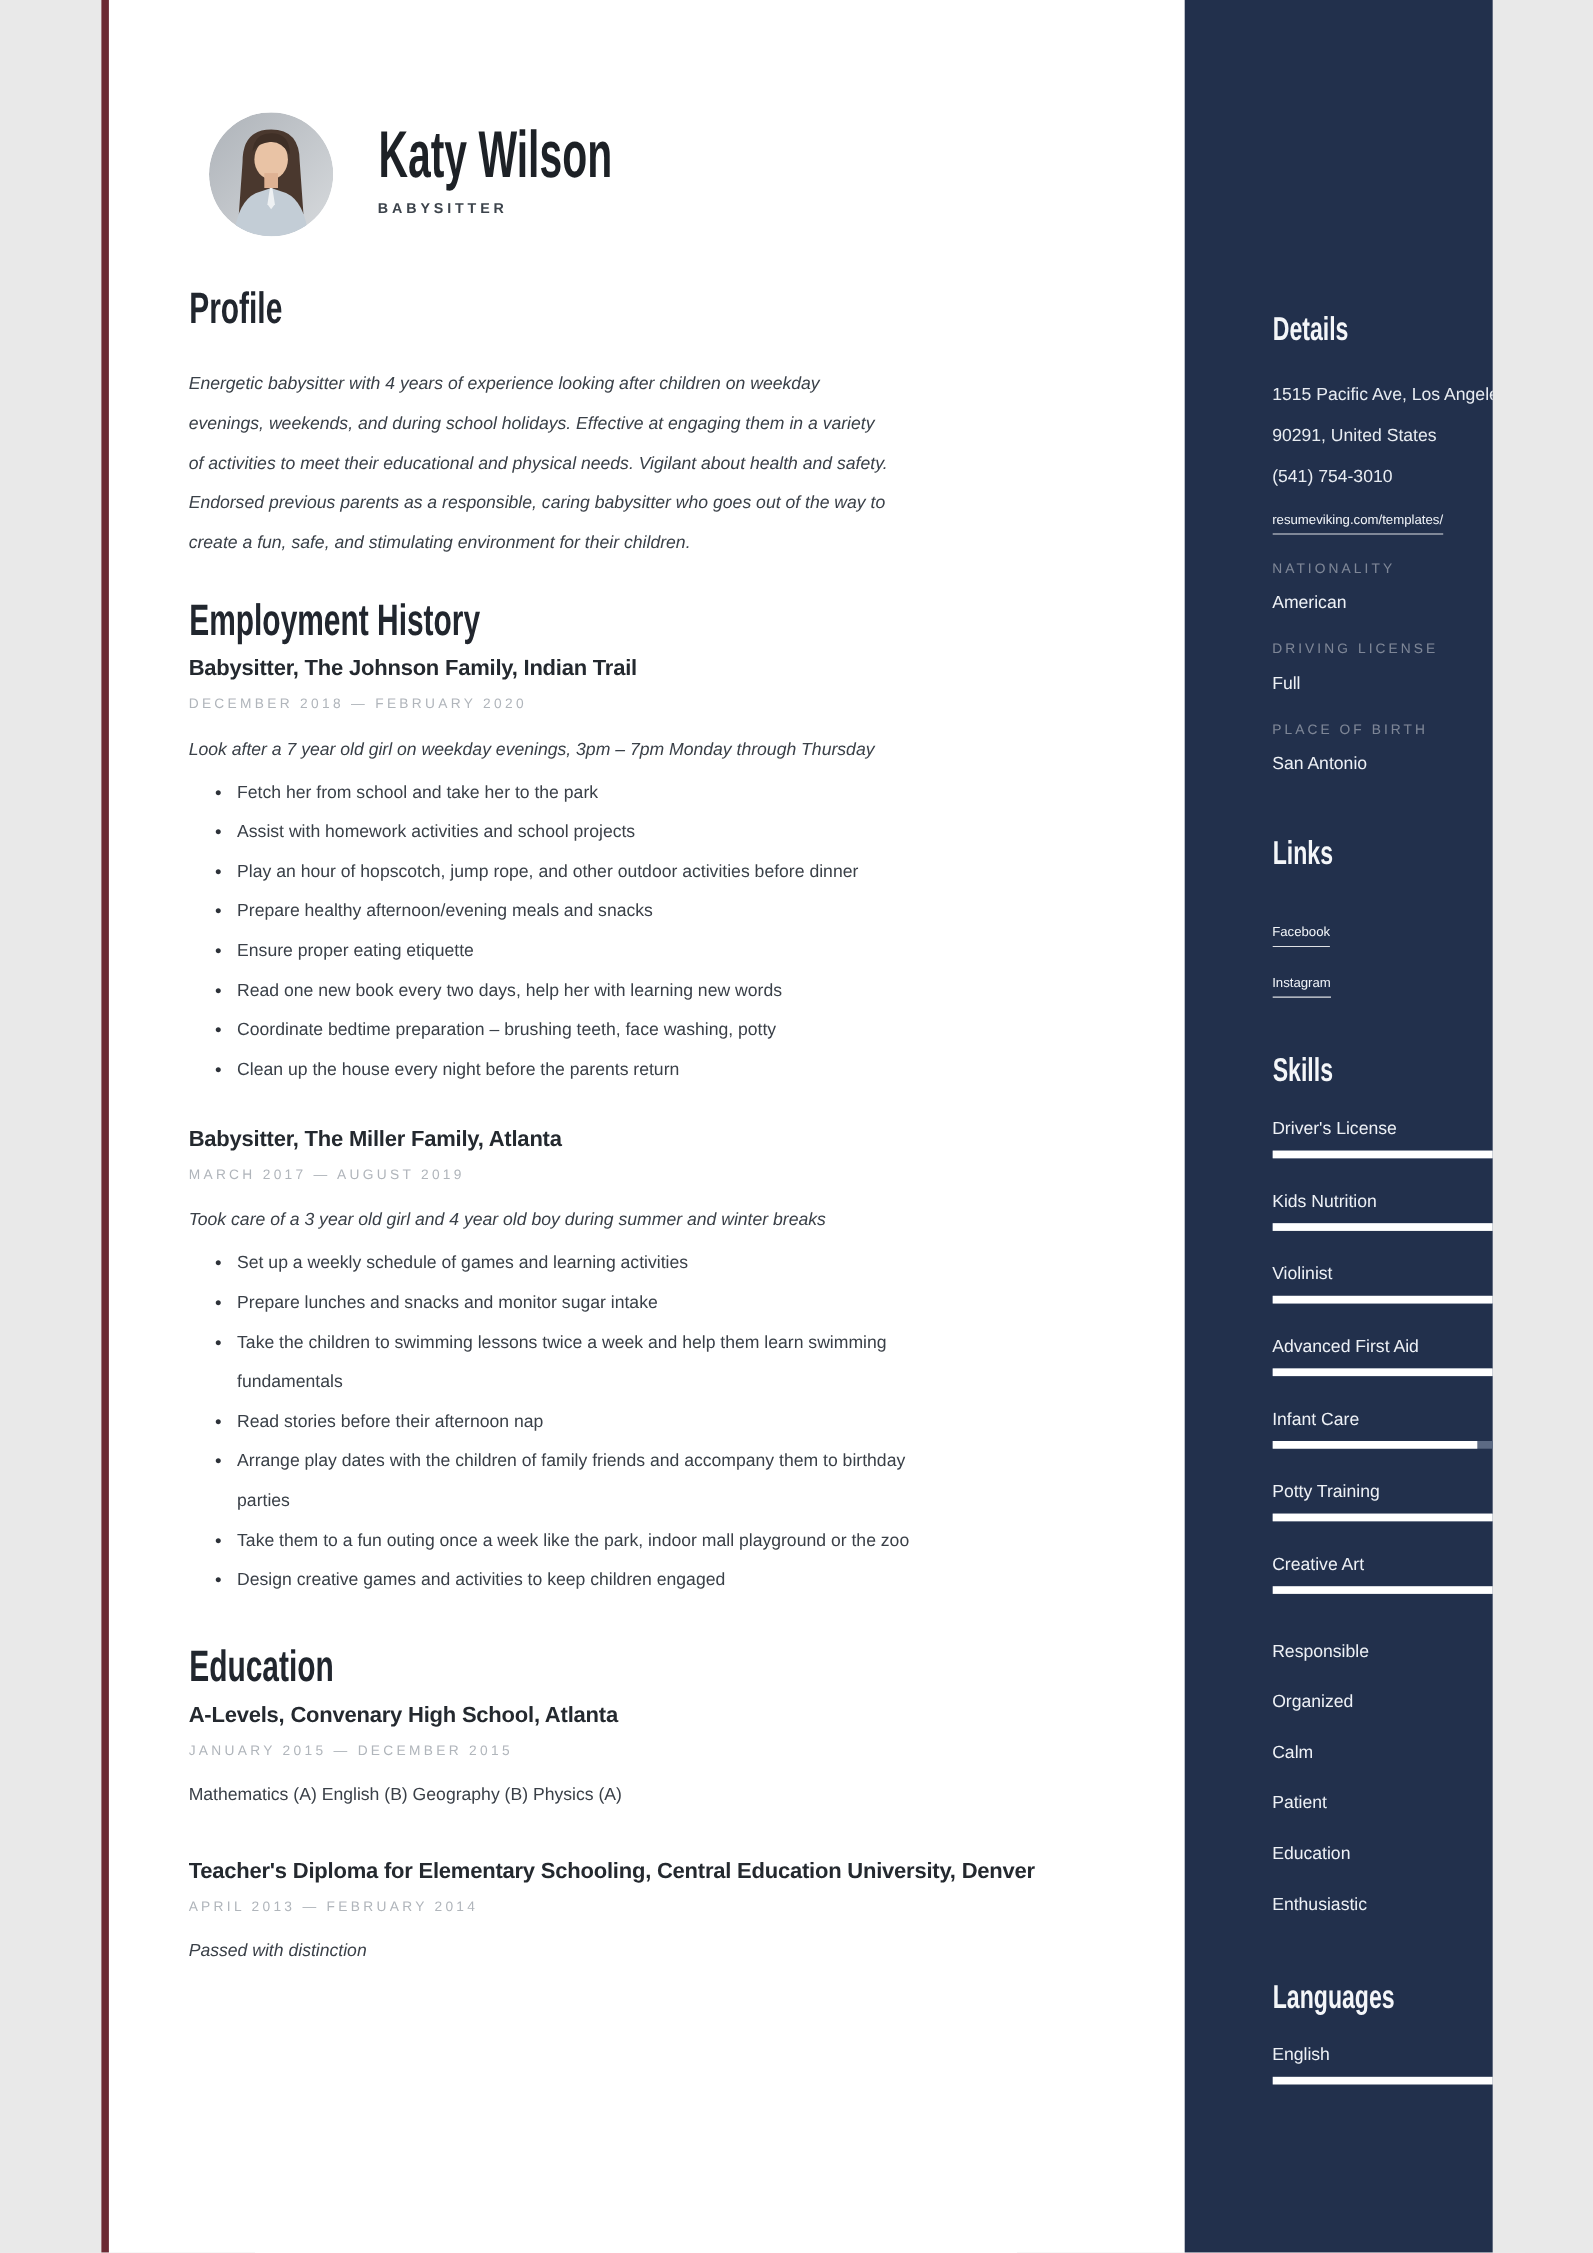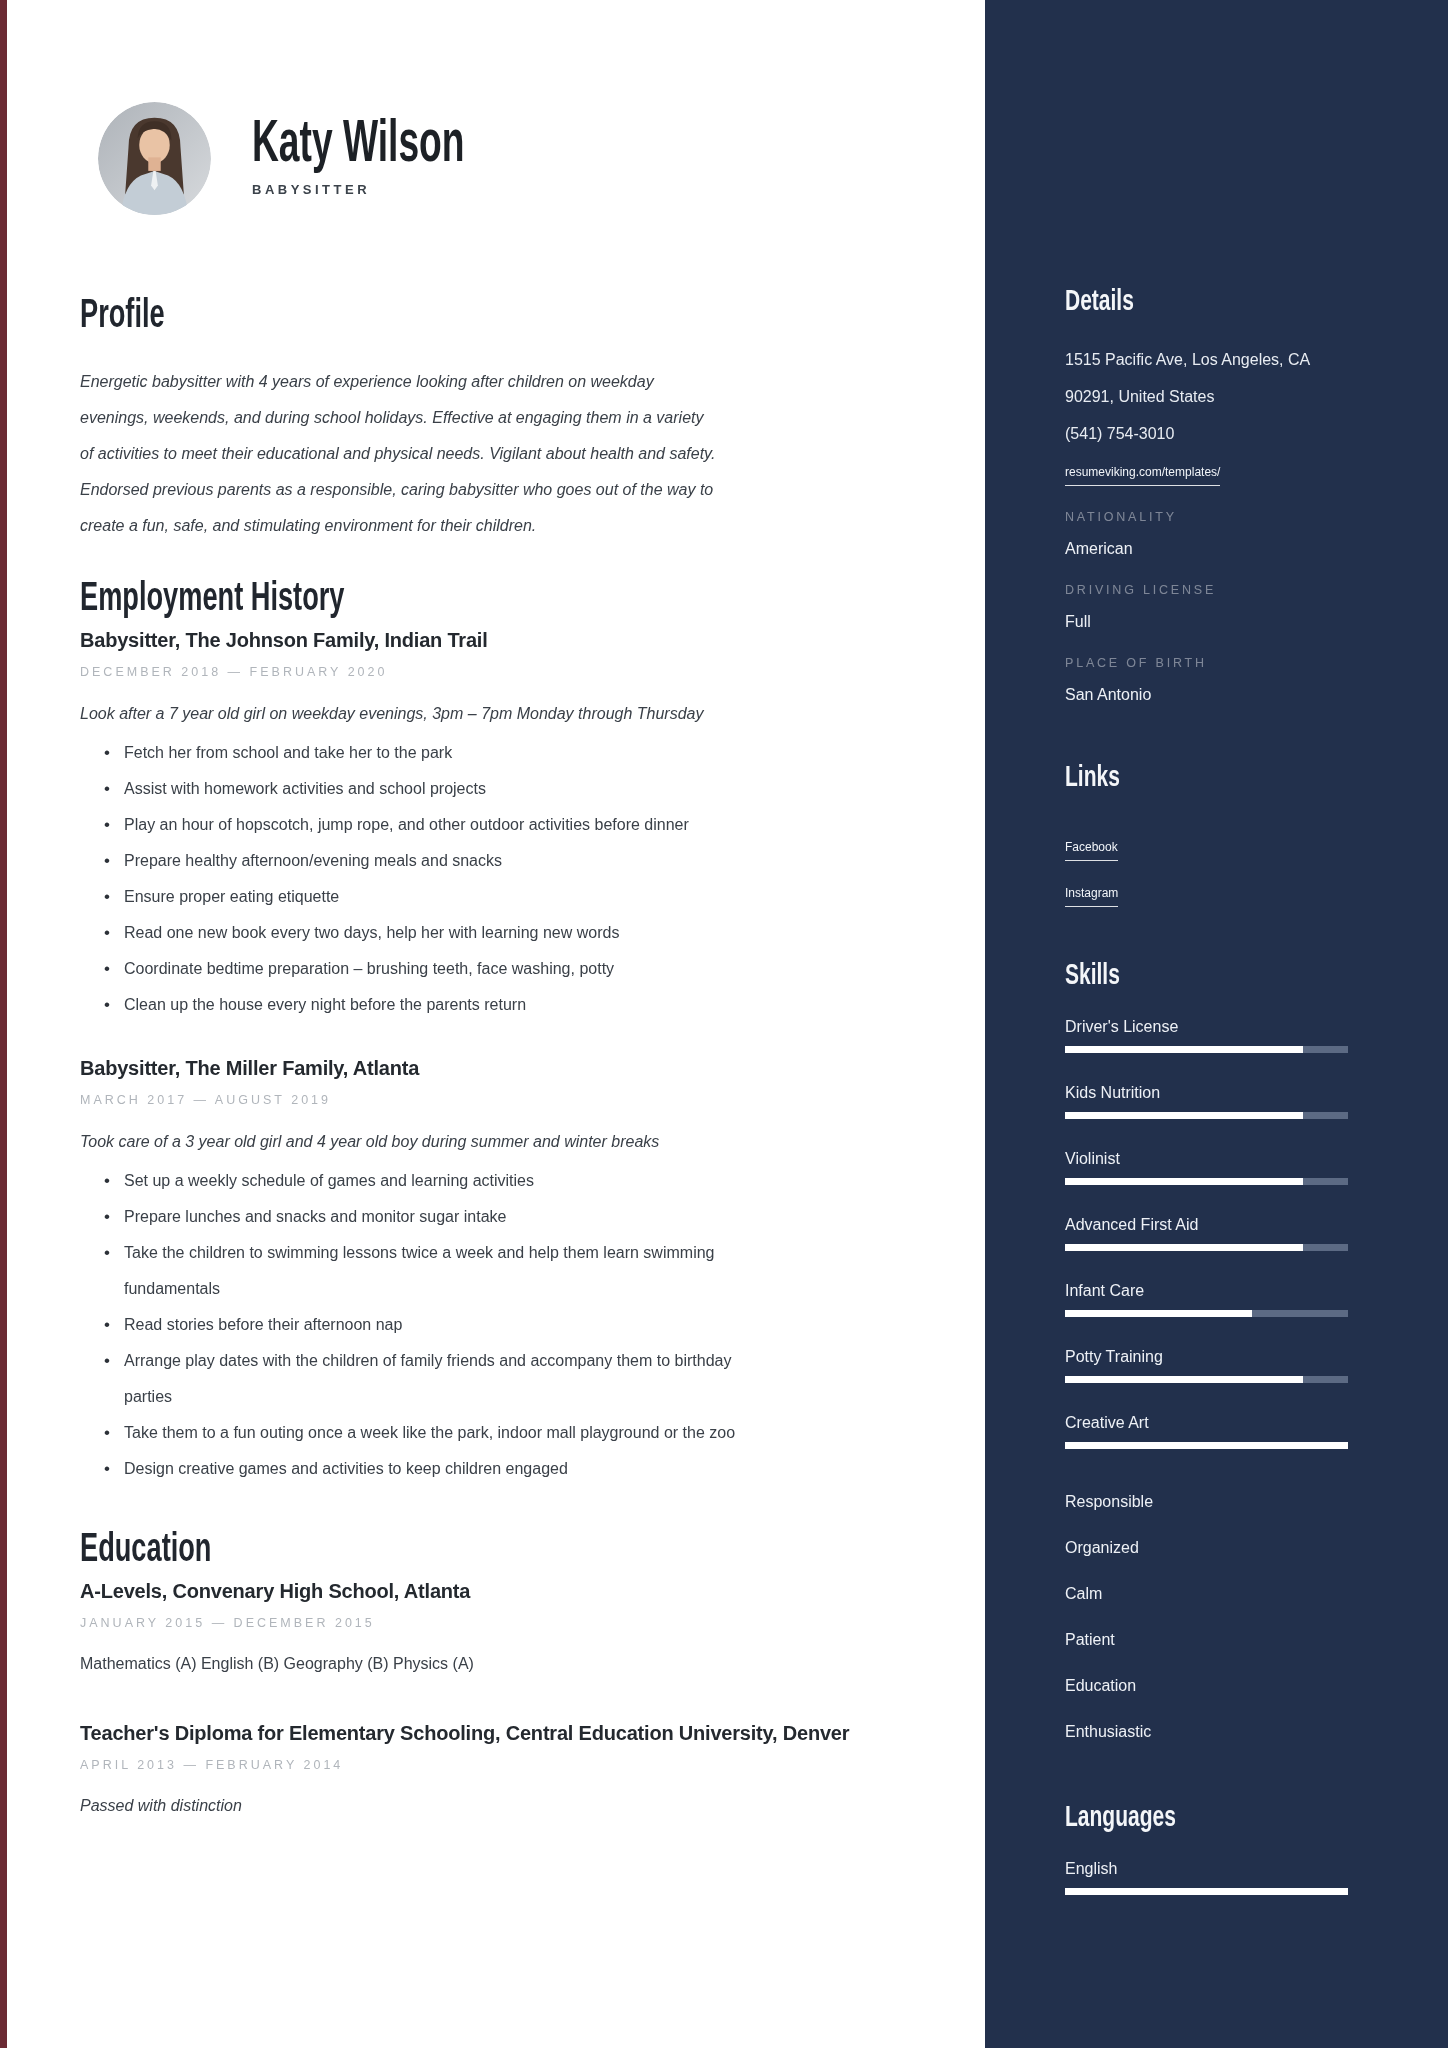--- a/index.html
+++ b/index.html
@@ -1,19 +1,19 @@
 <!DOCTYPE html>
 <html><head>
 <meta charset="utf-8">
 <style>
   * { margin:0; padding:0; box-sizing:border-box; }
   html,body { background:#e9e9e9; }
   .page {
     position:relative;
-    width:1448px; height:2048px;
+    width:1265px; height:2048px;
     margin:0 auto;
     background:#ffffff;
     font-family:"Liberation Sans", sans-serif;
     color:#3a4048;
     overflow:hidden;
   }
   .edge-strip {
     position:absolute; left:0; top:0; width:7px; height:100%;
     background:#6b2a33;
   }
@@ -39,21 +39,21 @@
   .subtitle {
     margin-top:10px;
     font-size:13px; letter-spacing:3.5px; font-weight:bold; color:#3c434b;
   }
   h2.sec {
     font-size:40px; line-height:44px; font-weight:bold; color:#21262e;
     display:inline-block; transform:scaleX(0.68); transform-origin:left center;
     white-space:nowrap;
   }
   .sec-wrap { line-height:44px; }
-  .profile-sec { margin-top:76px; }
+  .profile-sec { margin-top:44px; }
   .profile-text {
     margin-top:20px; width:640px;
     font-size:16px; line-height:36px; font-style:italic; color:#3a4048;
   }
   .employment-sec { margin-top:30px; }
   .job { }
   .job + .job { margin-top:32px; }
   h3.item-title {
     font-size:20px; line-height:27px; font-weight:bold; color:#24292f;
     width:700px; letter-spacing:-0.2px;

